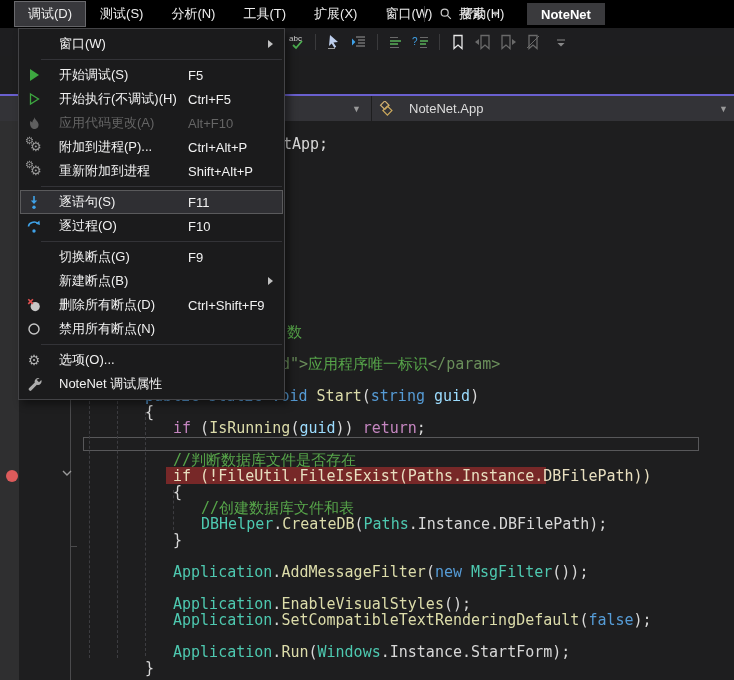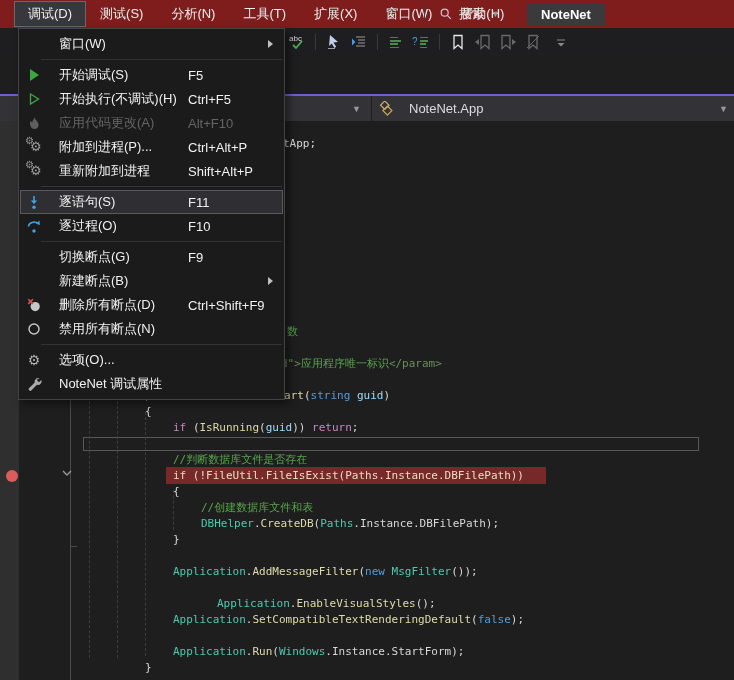--- a/index.html
+++ b/index.html
@@ -4,36 +4,36 @@
 <style>
   html,body{margin:0;padding:0}
   body{width:734px;height:680px;position:relative;overflow:hidden;
        background:#1E1E1F;font-family:"Liberation Sans",sans-serif;
        -webkit-font-smoothing:antialiased}
 
   
   #editor{position:absolute;inset:0;z-index:5}
   .gutter{position:absolute;left:0;top:121px;bottom:0;width:19px;background:#2F2F30}
   .code-line{position:absolute;height:16px;line-height:16px;white-space:pre;
-             font-family:"DejaVu Sans Mono","Liberation Mono",monospace;font-size:11px}
+             font-family:"DejaVu Sans Mono","Liberation Mono",monospace;font-size:15px}
   .tk-kw{color:#569CD6}.tk-ctrl{color:#C586C0}.tk-m{color:#DCDCAA}.tk-cl{color:#4EC9B0}
   .tk-id{color:#D8D8D8}.tk-p{color:#9CDCFE}.tk-cm{color:#57A64A}.tk-doc{color:#6A8E5A}
   .tk-pl{color:#D8D8D8}.tk-bp{color:#E8DFC0}
   .bp-linebg{position:absolute;left:166px;top:467px;width:380px;height:17px;background:#772828}
   .cur-line-box{position:absolute;left:83px;top:437px;width:614px;height:12px;
                 border:1px solid #58585A}
   .bp-dot{position:absolute;left:6px;top:470px;width:12px;height:12px;border-radius:50%;
           background:#DC5B5B}
   .fold-line{position:absolute;left:70px;top:400px;width:1px;height:280px;background:#4A4A4C}
   .fold-tick{position:absolute;left:70px;top:546px;width:7px;height:1px;background:#4A4A4C}
   .chev{position:absolute;width:14px;height:14px;color:#9A9A9A}
   .iguide{position:absolute;width:0;border-left:1px dashed #3D3D41}
 
   
-  #menubar{position:absolute;top:0;left:0;right:0;height:28px;background:#7f1d1d;
+  #menubar{position:absolute;top:0;left:0;right:0;height:28px;background:#000000;
            z-index:30;display:flex;align-items:center;padding-left:14px;
            color:#EDEDED;font-size:13px}
   .mb-item{padding:3px 13px;border:1px solid transparent;cursor:default}
   .mb-item.active{background:#38383C;border-color:#69696D}
   .mb-search{position:absolute;left:424px;top:0;height:28px;display:flex;
              align-items:center;gap:6px}
   .mb-sep{width:1px;height:16px;background:#3C3C3E;margin-right:8px}
   .mb-caret{color:#9A9A9A;font-size:9px}
   .mb-badge{position:absolute;left:527px;top:3px;height:22px;background:#3A3A3D;
             color:#FFFFFF;font-weight:bold;font-size:13px;display:flex;
@@ -101,21 +101,21 @@
       <div class="code-line" style="left: 145px; top: 388px;"><span class="tk-kw">public static void </span><span class="tk-m">Start</span><span class="tk-pl">(</span><span class="tk-kw">string</span><span class="tk-pl"> </span><span class="tk-p">guid</span><span class="tk-pl">)</span></div>
       <div class="code-line" style="left: 145px; top: 404px;"><span class="tk-pl">{</span></div>
       <div class="code-line" style="left: 173px; top: 420px;"><span class="tk-ctrl">if </span><span class="tk-pl">(</span><span class="tk-m">IsRunning</span><span class="tk-pl">(</span><span class="tk-p">guid</span><span class="tk-pl">)) </span><span class="tk-ctrl">return</span><span class="tk-pl">;</span></div>
       <div class="code-line" style="left: 173px; top: 452px;"><span class="tk-cm">//判断数据库文件是否存在</span></div>
       <div class="code-line" style="left: 173px; top: 468px; text-align: center;"><span class="tk-bp">if (!FileUtil.FileIsExist(Paths.Instance.DBFilePath))</span></div>
       <div class="code-line" style="left: 173px; top: 484px;"><span class="tk-pl">{</span></div>
       <div class="code-line" style="left: 201px; top: 500px;"><span class="tk-cm">//创建数据库文件和表</span></div>
       <div class="code-line" style="left: 201px; top: 516px;"><span class="tk-cl">DBHelper</span><span class="tk-pl">.</span><span class="tk-m">CreateDB</span><span class="tk-pl">(</span><span class="tk-cl">Paths</span><span class="tk-pl">.</span><span class="tk-id">Instance</span><span class="tk-pl">.</span><span class="tk-id">DBFilePath</span><span class="tk-pl">);</span></div>
       <div class="code-line" style="left: 173px; top: 532px;"><span class="tk-pl">}</span></div>
       <div class="code-line" style="left: 173px; top: 564px;"><span class="tk-cl">Application</span><span class="tk-pl">.</span><span class="tk-m">AddMessageFilter</span><span class="tk-pl">(</span><span class="tk-kw">new</span><span class="tk-pl"> </span><span class="tk-cl">MsgFilter</span><span class="tk-pl">());</span></div>
-      <div class="code-line" style="left: 173px; top: 596px; margin-left: 44px;"><span class="tk-cl">Application</span><span class="tk-pl">.</span><span class="tk-m">EnableVisualStyles</span><span class="tk-pl">();</span></div>
+      <div class="code-line" style="left: 173px; top: 596px;"><span class="tk-cl">Application</span><span class="tk-pl">.</span><span class="tk-m">EnableVisualStyles</span><span class="tk-pl">();</span></div>
       <div class="code-line" style="left: 173px; top: 612px;"><span class="tk-cl">Application</span><span class="tk-pl">.</span><span class="tk-m">SetCompatibleTextRenderingDefault</span><span class="tk-pl">(</span><span class="tk-kw">false</span><span class="tk-pl">);</span></div>
       <div class="code-line" style="left: 173px; top: 644px;"><span class="tk-cl">Application</span><span class="tk-pl">.</span><span class="tk-m">Run</span><span class="tk-pl">(</span><span class="tk-cl">Windows</span><span class="tk-pl">.</span><span class="tk-id">Instance</span><span class="tk-pl">.</span><span class="tk-id">StartForm</span><span class="tk-pl">);</span></div>
       <div class="code-line" style="left: 145px; top: 660px;"><span class="tk-pl">}</span></div>
     </div>
 </div>
 
 <div id="accent-line"></div>
 <div id="navbar">
   <div class="nav-left">
     <span class="mb-caret">▼</span>

